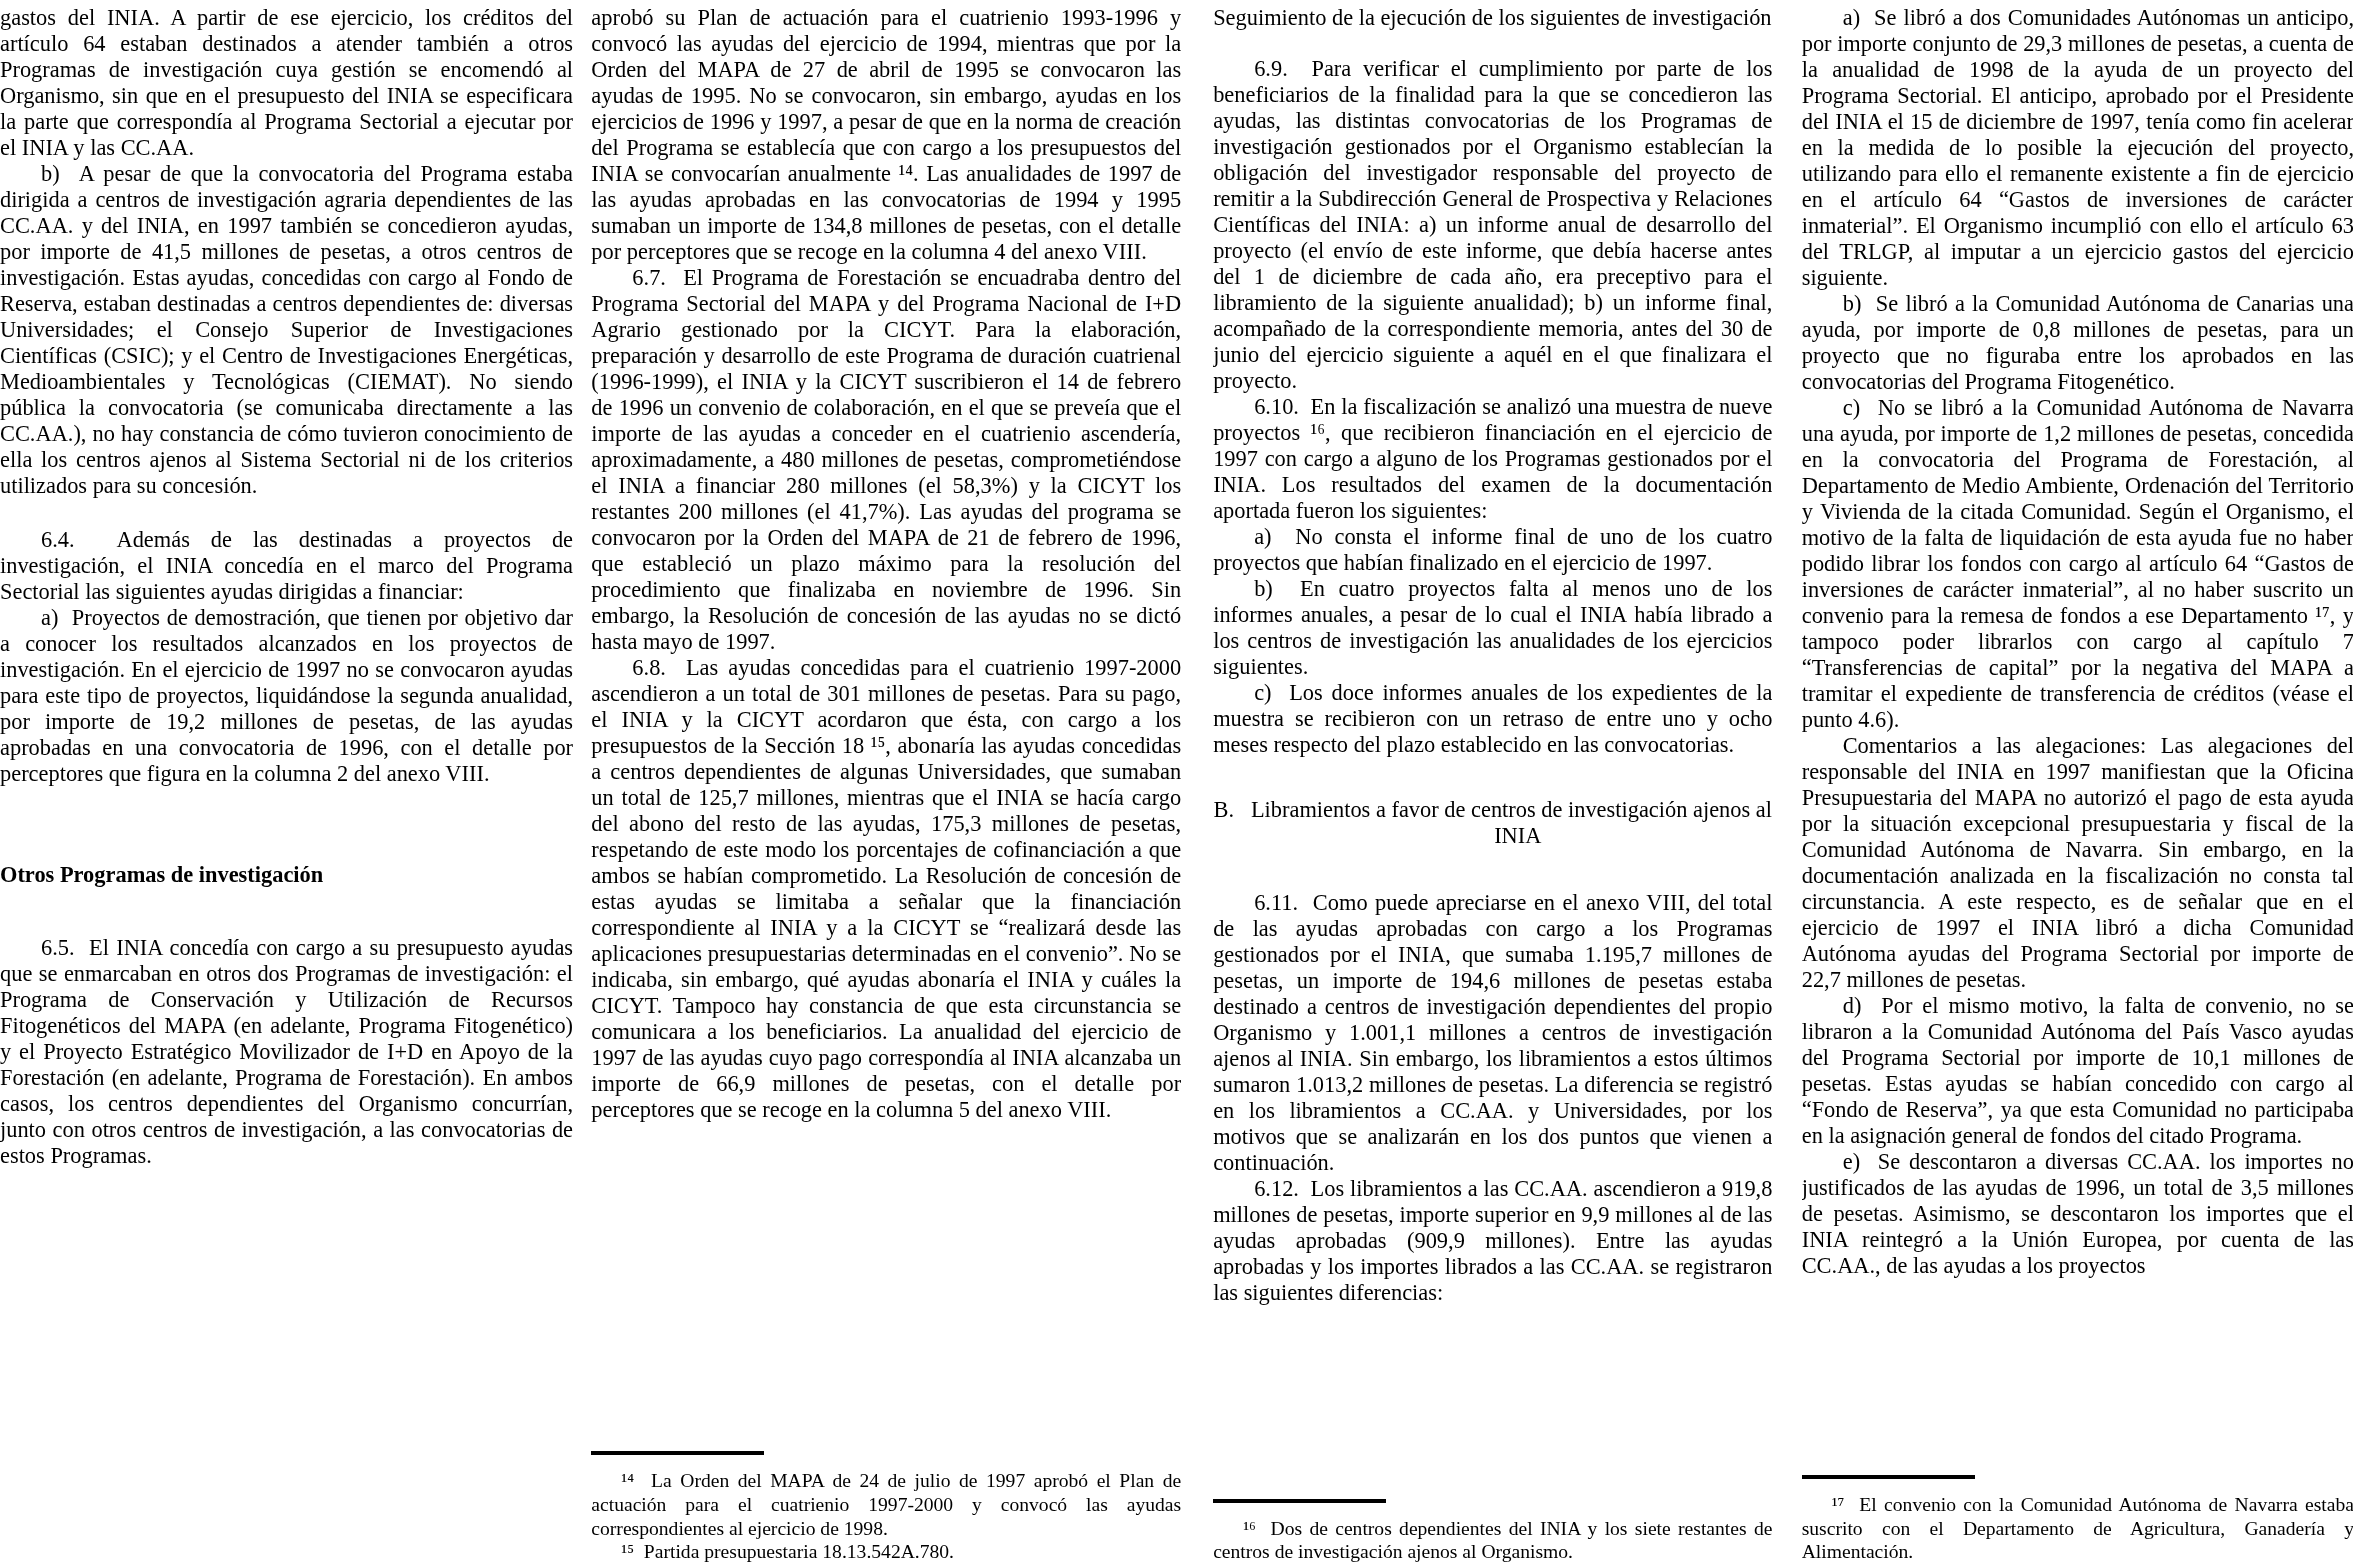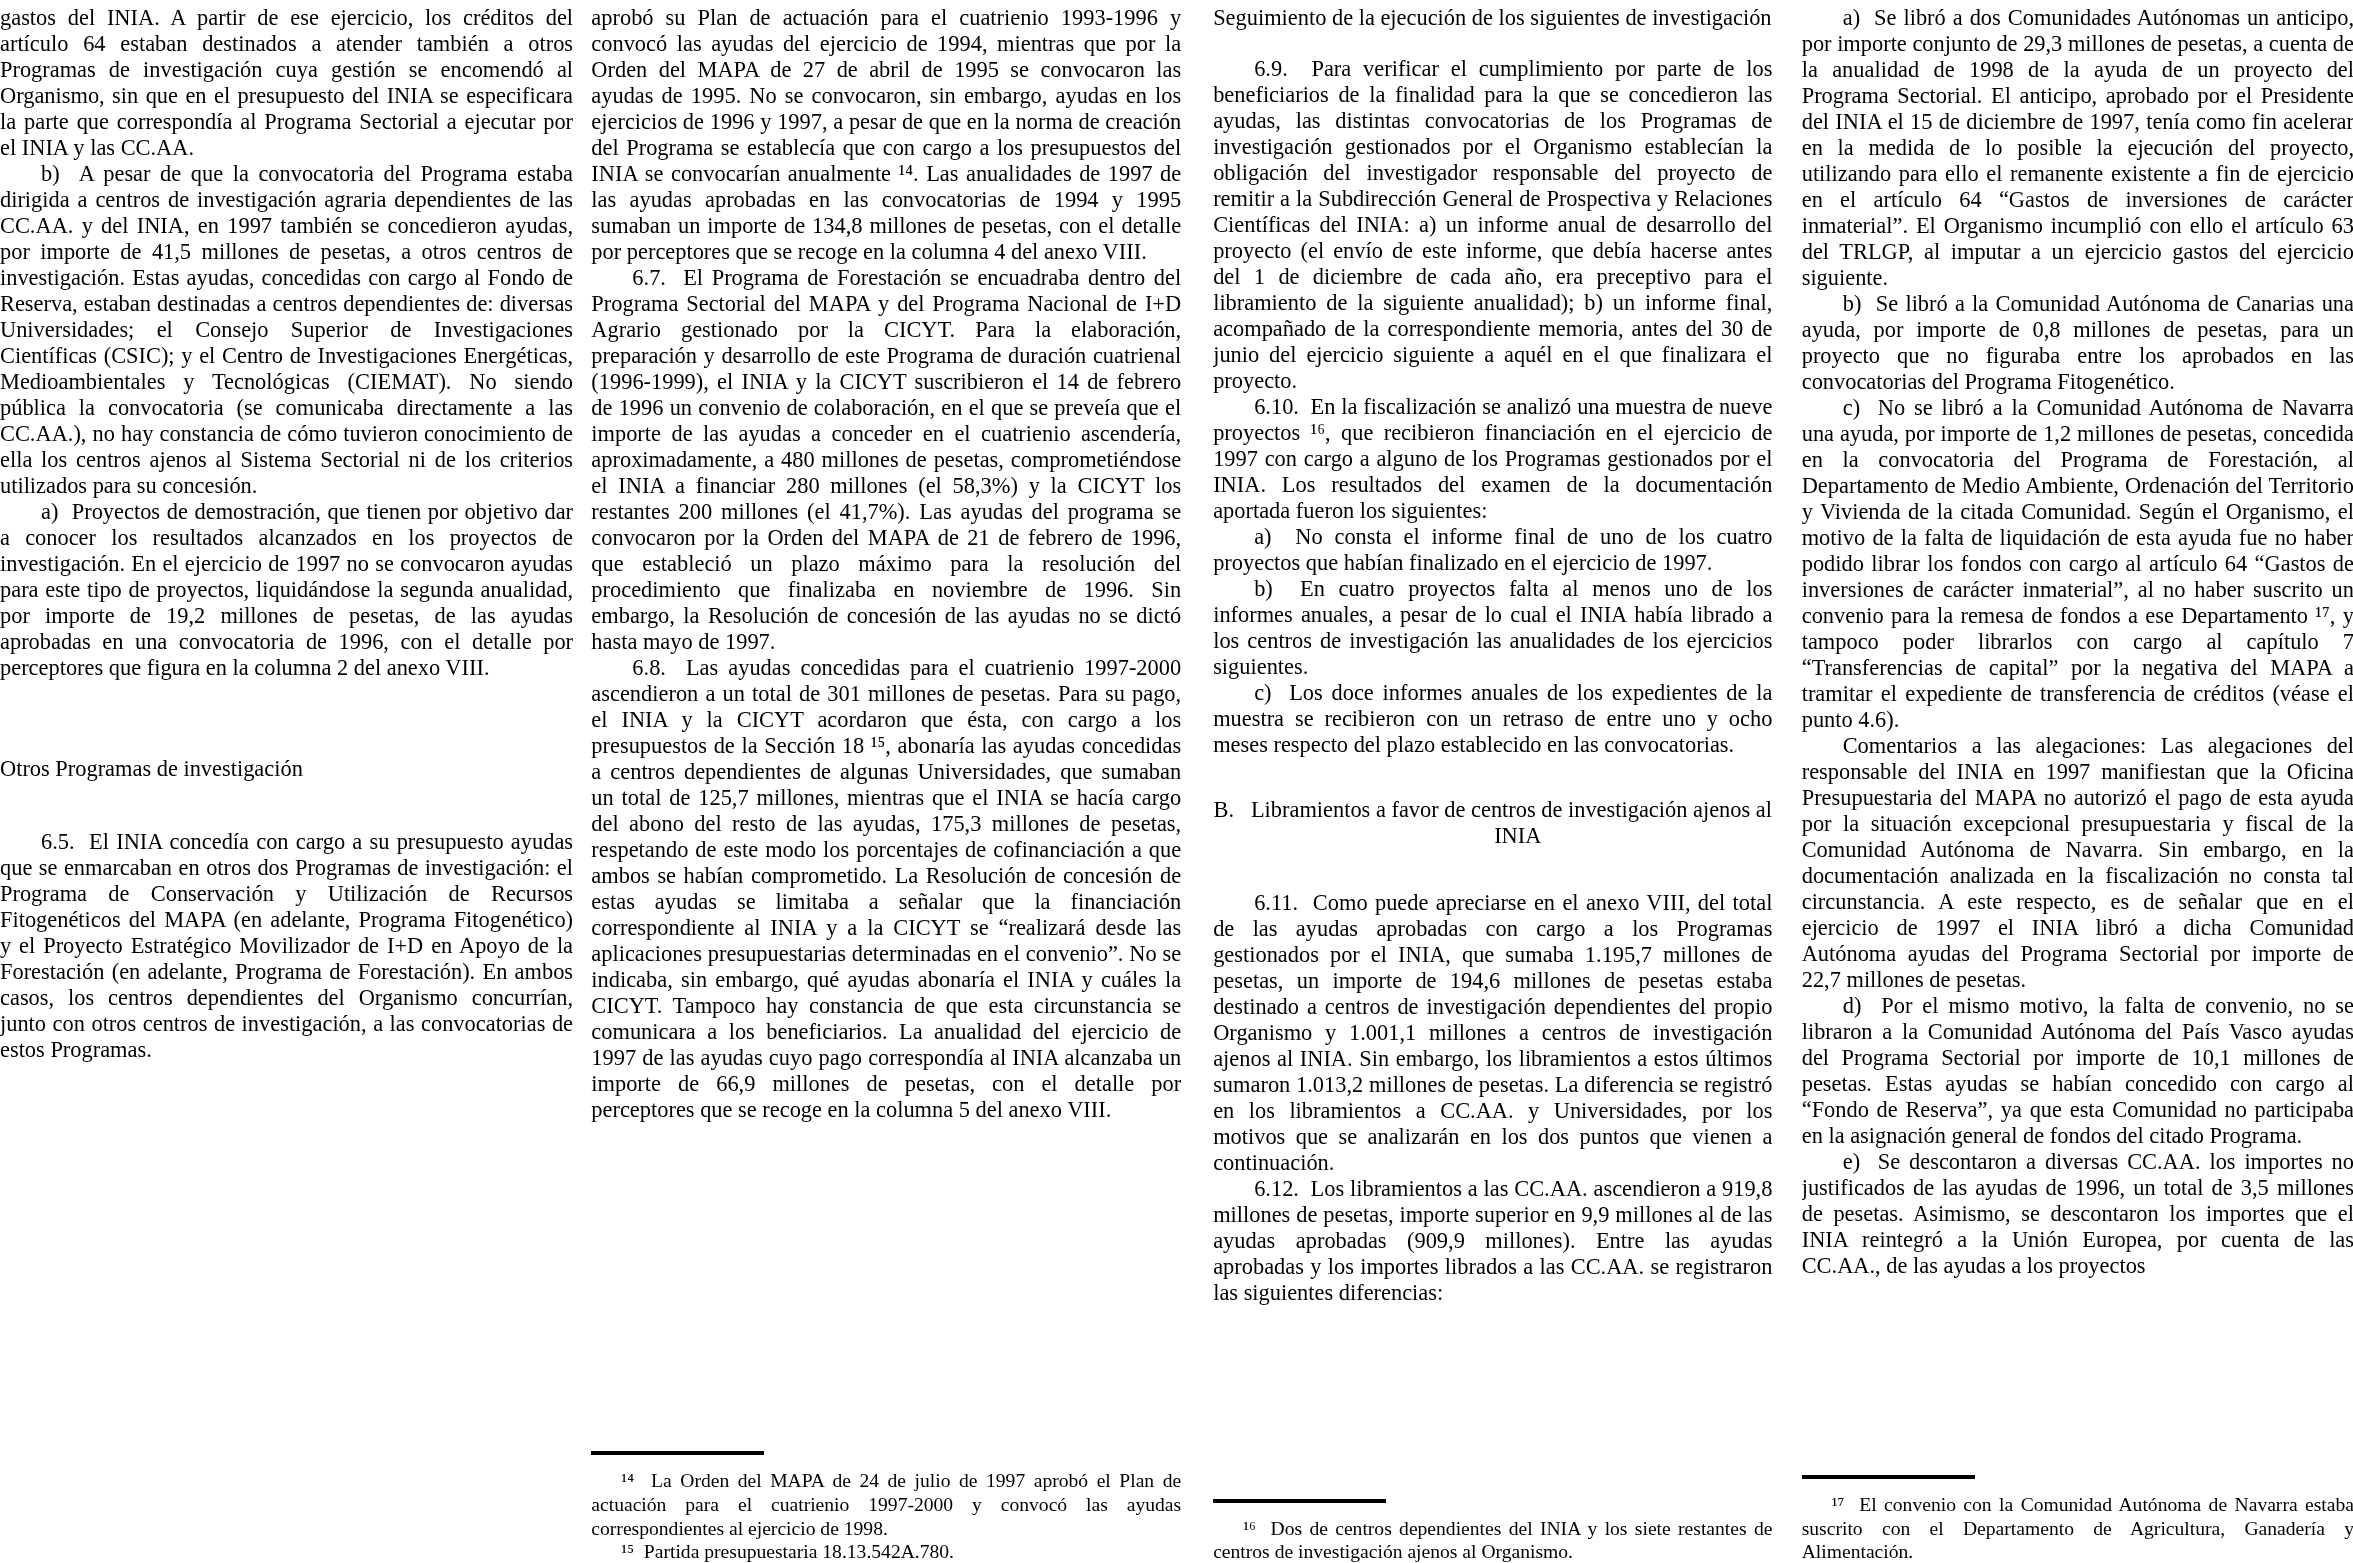--- a/index.html
+++ b/index.html
@@ -31,21 +31,21 @@
   .c1 { width: 581px; margin-right: 6.3px;  }
   .c2 { width: 598px; margin-right: 20px; }
   .c3 { width: 567px; margin-right: 17.3px; }
   .c4 { width: 560px; }
   p { margin: 0; text-align: justify; }
   .ind  { text-indent: 41px; }
   .mt1  { margin-top: 28px; }
   .mt2  { }
   .head1 {
     margin: 75px 0 47px 0;
-    font-weight: normal;
+    font-weight: bold;
     font-size: inherit;
     text-align: left;
   }
   .headTop {
     margin: 0 0 25px 0;
     font-weight: normal;
     font-size: inherit;
     text-align: left;
   }
   .hang {
@@ -73,20 +73,21 @@
   }
 </style>
 </head>
 <body>
 
 <div class="page">
 
   <div class="col c1">
     <p class="para">gastos del INIA. A partir de ese ejercicio, los créditos del artículo 64 estaban destinados a atender también a otros Programas de investigación cuya gestión se encomendó al Organismo, sin que en el presupuesto del INIA se especificara la parte que correspondía al Programa Sectorial a ejecutar por el INIA y las CC.AA.</p>
     <p class="para ind">b)&nbsp;&nbsp;A pesar de que la convocatoria del Programa estaba dirigida a centros de investigación agraria dependientes de las CC.AA. y del INIA, en 1997 también se concedieron ayudas, por importe de 41,5 millones de pesetas, a otros centros de investigación. Estas ayudas, concedidas con cargo al Fondo de Reserva, estaban destinadas a centros dependientes de: diversas Universidades; el Consejo Superior de Investigaciones Científicas (CSIC); y el Centro de Investigaciones Energéticas, Medioambientales y Tecnológicas (CIEMAT). No siendo pública la convocatoria (se comunicaba directamente a las CC.AA.), no hay constancia de cómo tuvieron conocimiento de ella los centros ajenos al Sistema Sectorial ni de los criterios utilizados para su concesión.</p>
+    <p class="para ind mt1">6.4.&nbsp;&nbsp;Además de las destinadas a proyectos de investigación, el INIA concedía en el marco del Programa Sectorial las siguientes ayudas dirigidas a financiar:</p>
     <p class="para ind mt2">a)&nbsp;&nbsp;Proyectos de demostración, que tienen por objetivo dar a conocer los resultados alcanzados en los proyectos de investigación. En el ejercicio de 1997 no se convocaron ayudas para este tipo de proyectos, liquidándose la segunda anualidad, por importe de 19,2 millones de pesetas, de las ayudas aprobadas en una convocatoria de 1996, con el detalle por perceptores que figura en la columna 2 del anexo VIII.</p>
     <h3 class="head1">Otros Programas de investigación</h3>
     <p class="para ind">6.5.&nbsp;&nbsp;El INIA concedía con cargo a su presupuesto ayudas que se enmarcaban en otros dos Programas de investigación: el Programa de Conservación y Utilización de Recursos Fitogenéticos del MAPA (en adelante, Programa Fitogenético) y el Proyecto Estratégico Movilizador de I+D en Apoyo de la Forestación (en adelante, Programa de Forestación). En ambos casos, los centros dependientes del Organismo concurrían, junto con otros centros de investigación, a las convocatorias de estos Programas.</p>
   </div>
 
   <div class="col c2">
     <p class="para">aprobó su Plan de actuación para el cuatrienio 1993-1996 y convocó las ayudas del ejercicio de 1994, mientras que por la Orden del MAPA de 27 de abril de 1995 se convocaron las ayudas de 1995. No se convocaron, sin embargo, ayudas en los ejercicios de 1996 y 1997, a pesar de que en la norma de creación del Programa se establecía que con cargo a los presupuestos del INIA se convocarían anualmente&nbsp;¹⁴. Las anualidades de 1997 de las ayudas aprobadas en las convocatorias de 1994 y 1995 sumaban un importe de 134,8 millones de pesetas, con el detalle por perceptores que se recoge en la columna 4 del anexo VIII.</p>
     <p class="para ind">6.7.&nbsp;&nbsp;El Programa de Forestación se encuadraba dentro del Programa Sectorial del MAPA y del Programa Nacional de I+D Agrario gestionado por la CICYT. Para la elaboración, preparación y desarrollo de este Programa de duración cuatrienal (1996-1999), el INIA y la CICYT suscribieron el 14 de febrero de 1996 un convenio de colaboración, en el que se preveía que el importe de las ayudas a conceder en el cuatrienio ascendería, aproximadamente, a 480 millones de pesetas, comprometiéndose el INIA a financiar 280 millones (el 58,3%) y la CICYT los restantes 200 millones (el 41,7%). Las ayudas del programa se convocaron por la Orden del MAPA de 21 de febrero de 1996, que estableció un plazo máximo para la resolución del procedimiento que finalizaba en noviembre de 1996. Sin embargo, la Resolución de concesión de las ayudas no se dictó hasta mayo de 1997.</p>
     <p class="para ind">6.8.&nbsp;&nbsp;Las ayudas concedidas para el cuatrienio 1997-2000 ascendieron a un total de 301 millones de pesetas. Para su pago, el INIA y la CICYT acordaron que ésta, con cargo a los presupuestos de la Sección 18&nbsp;¹⁵, abonaría las ayudas concedidas a centros dependientes de algunas Universidades, que sumaban un total de 125,7 millones, mientras que el INIA se hacía cargo del abono del resto de las ayudas, 175,3 millones de pesetas, respetando de este modo los porcentajes de cofinanciación a que ambos se habían comprometido. La Resolución de concesión de estas ayudas se limitaba a señalar que la financiación correspondiente al INIA y a la CICYT se “realizará desde las aplicaciones presupuestarias determinadas en el convenio”. No se indicaba, sin embargo, qué ayudas abonaría el INIA y cuáles la CICYT. Tampoco hay constancia de que esta circunstancia se comunicara a los beneficiarios. La anualidad del ejercicio de 1997 de las ayudas cuyo pago correspondía al INIA alcanzaba un importe de 66,9 millones de pesetas, con el detalle por perceptores que se recoge en la columna 5 del anexo VIII.</p>
     <div class="footnotes">

